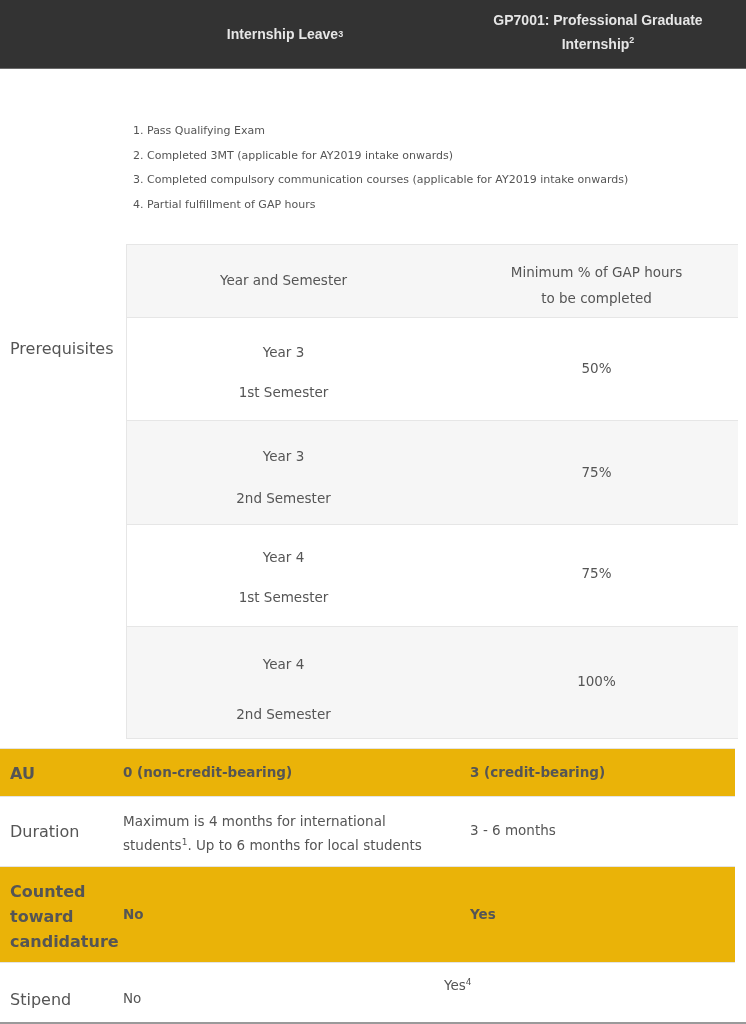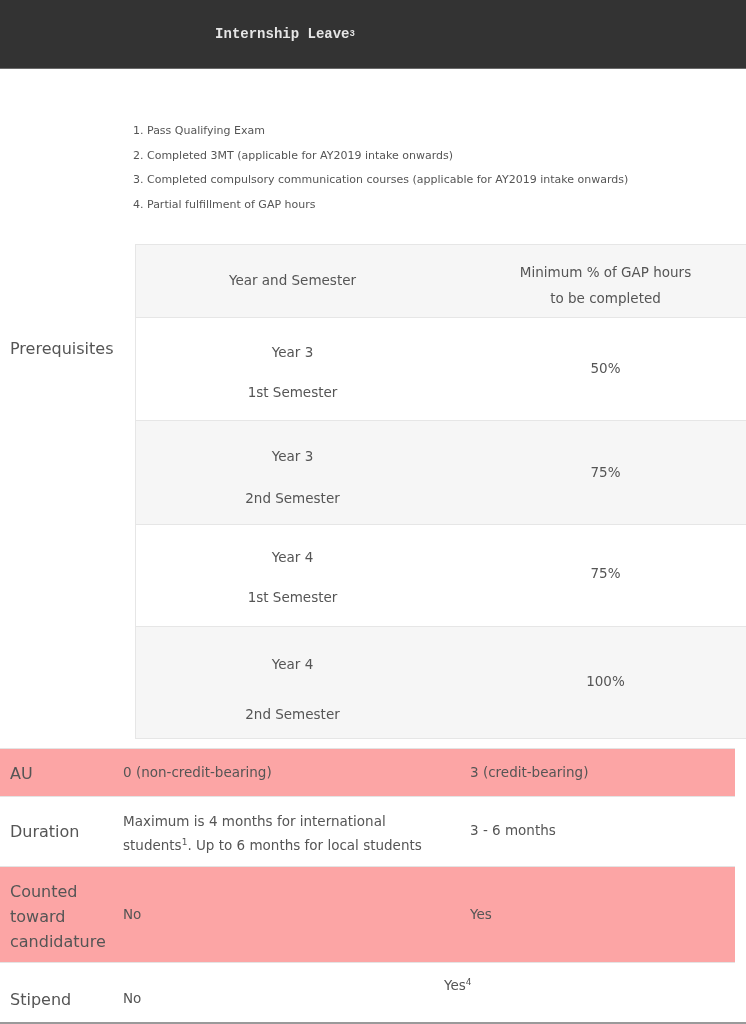--- a/index.html
+++ b/index.html
@@ -26,33 +26,32 @@
       font-family: "Liberation Sans", sans-serif;
       font-weight: bold;
       font-size: 14px;
     }
     .header .col2 {
       position: absolute;
       left: 120px; width: 330px;
       top: 0; height: 68px;
       display: flex; align-items: center; justify-content: center;
       text-align: center;
-      font-family: Liberation Mono, monospace;
     }
     .header .col3 {
       position: absolute;
       left: 450px; width: 296px;
       top: 8px;
       text-align: center;
       line-height: 24px;
     }
     sup { font-size: 9px; vertical-align: super; line-height: 0; }
 
     .row { position: absolute; left: 0; width: 735px; }
-    .row.shade { background: #fca5a5; }
+    .row.shade { background: #eab308; font-weight: bold; }
     .row.border-top { border-top: 1px solid #e4e4e4; }
     .lbl {
       position: absolute;
       left: 10px;
       font-size: 16px;
       color: #555;
     }
     .cell {
       position: absolute;
       font-size: 13.5px;
@@ -66,21 +65,21 @@
       list-style: none;
       line-height: 24.6px;
       font-size: 11px;
       white-space: nowrap;
       width: 623px;
       overflow: hidden;
     }
 
     .inner {
       position: absolute;
-      left: 135px; top: 244px;
+      left: 126px; top: 244px;
       width: 612px;
       border-left: 1px solid #e6e6e6;
       border-bottom: 1px solid #e6e6e6;
       box-sizing: border-box;
     }
     .inner .irow {
       position: relative;
       width: 100%;
       border-top: 1px solid #e6e6e6;
       box-sizing: border-box;
@@ -95,20 +94,24 @@
       text-align: center;
     }
   </style>
 </head>
 <body>
 
 <div class="header">
   <div class="col2">
     <span>Internship Leave</span>
       <sup>3</sup>
+  </div>
+  <div class="col3">
+    <div>GP7001: Professional Graduate</div>
+    <div><span>Internship</span><sup>2</sup></div>
   </div>
 </div>
 
 <div class="row" style="top:69px;height:679px;">
   <div class="lbl" style="top:270px;">Prerequisites</div>
 </div>
 <ol class="prereq-list">
   <li>1. Pass Qualifying Exam</li>
   <li>2. Completed 3MT (applicable for AY2019 intake onwards)</li>
   <li>3. Completed compulsory communication courses (applicable for AY2019 intake onwards)</li>

